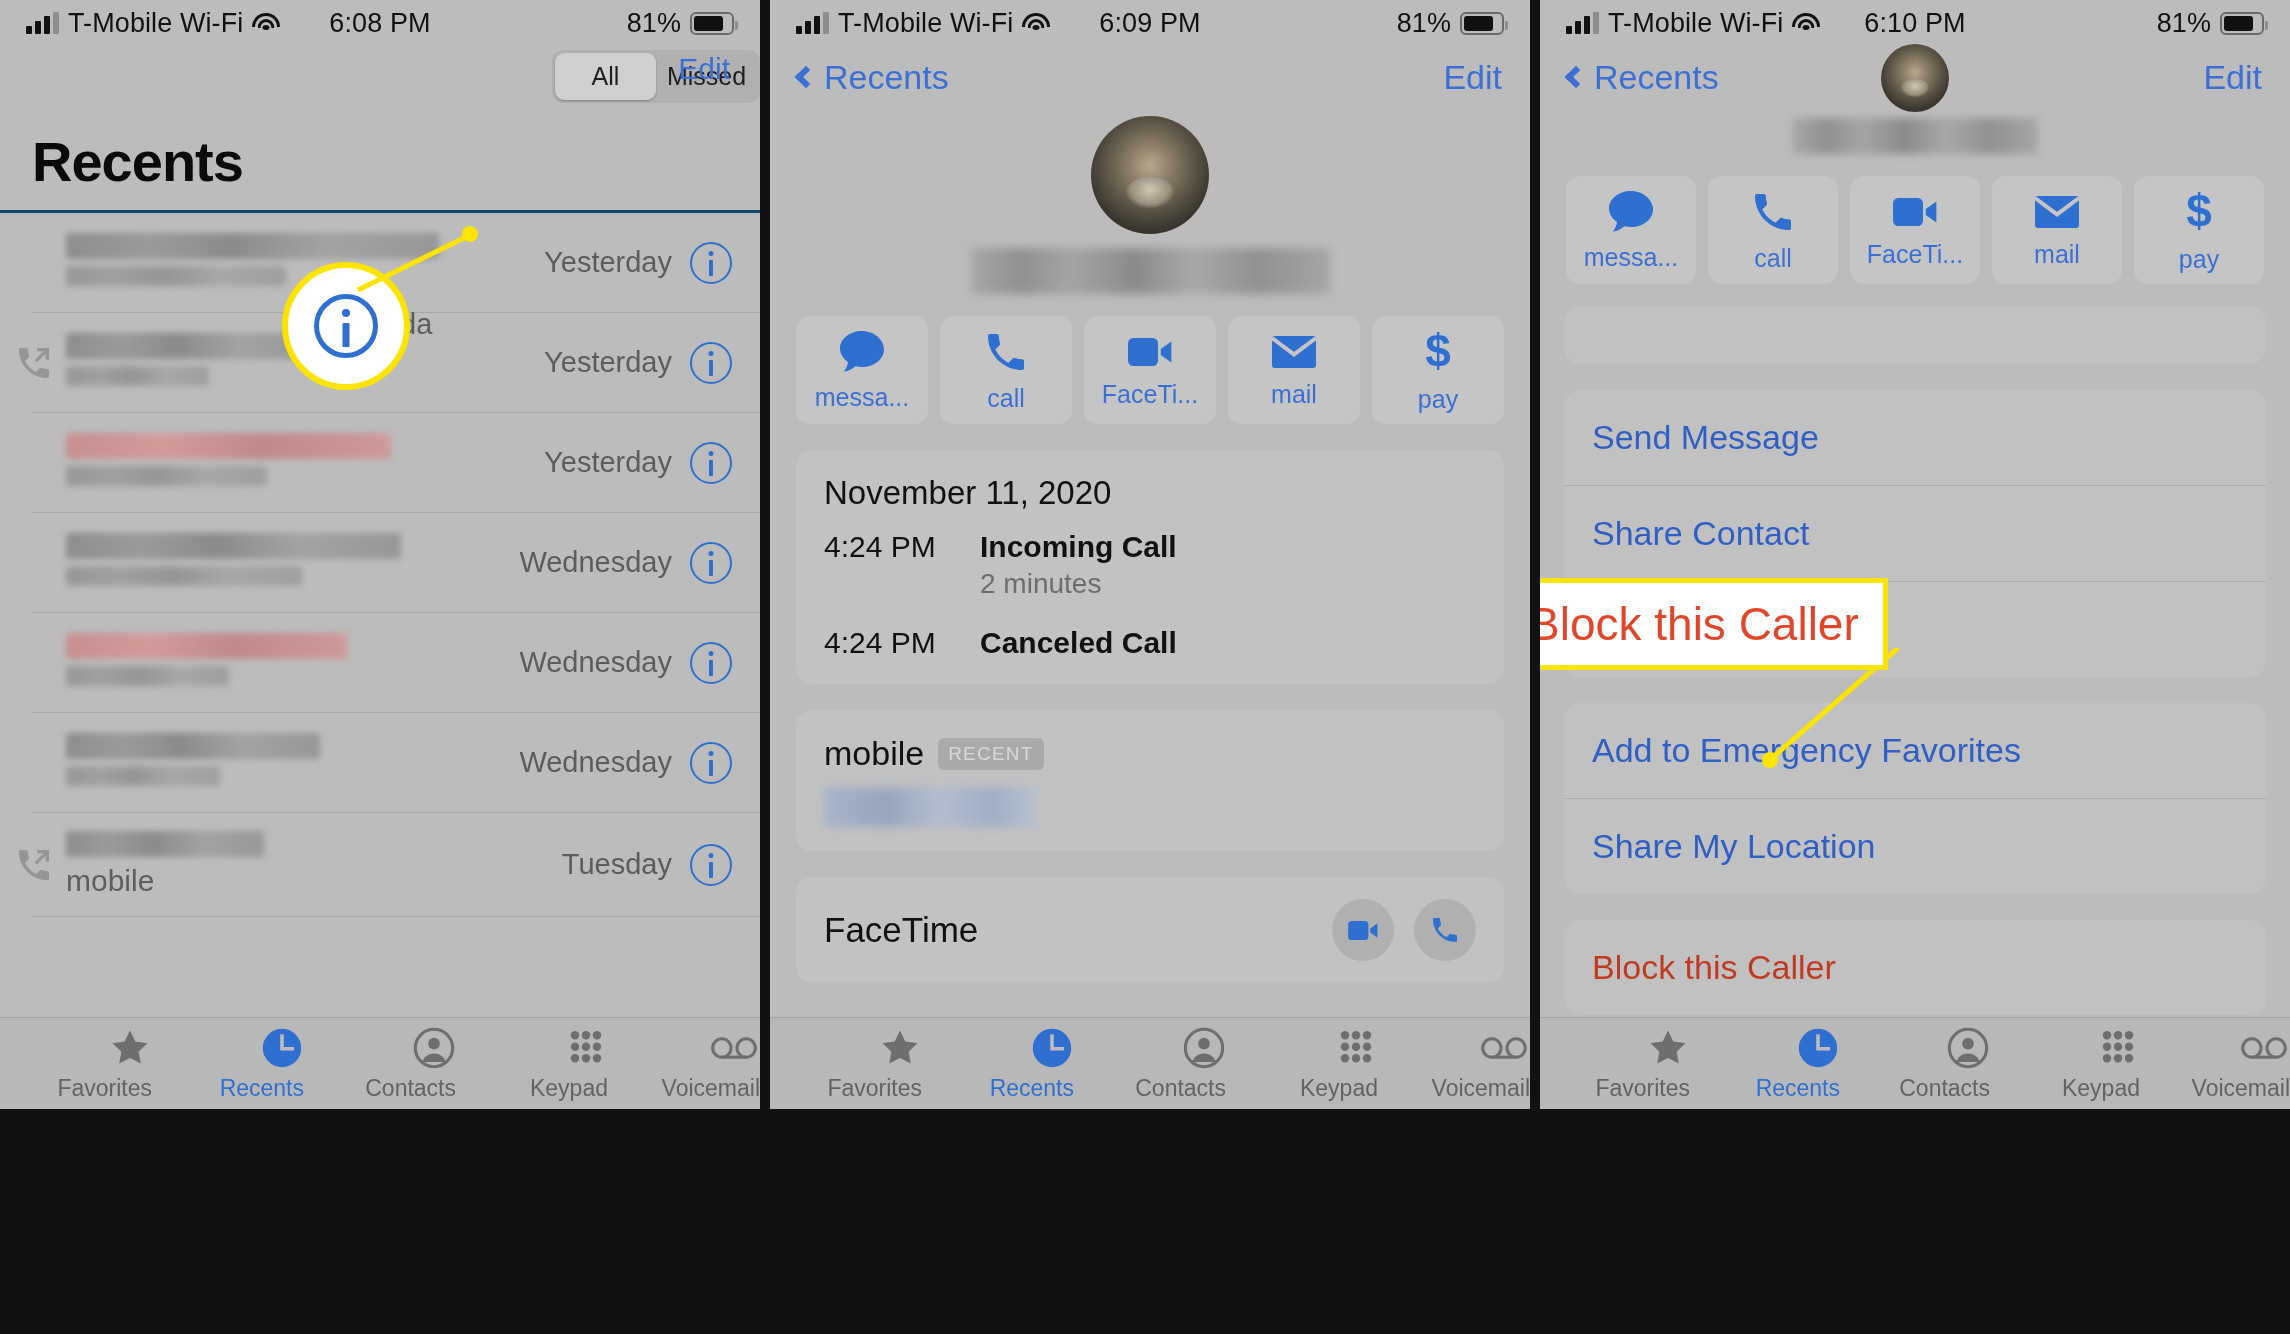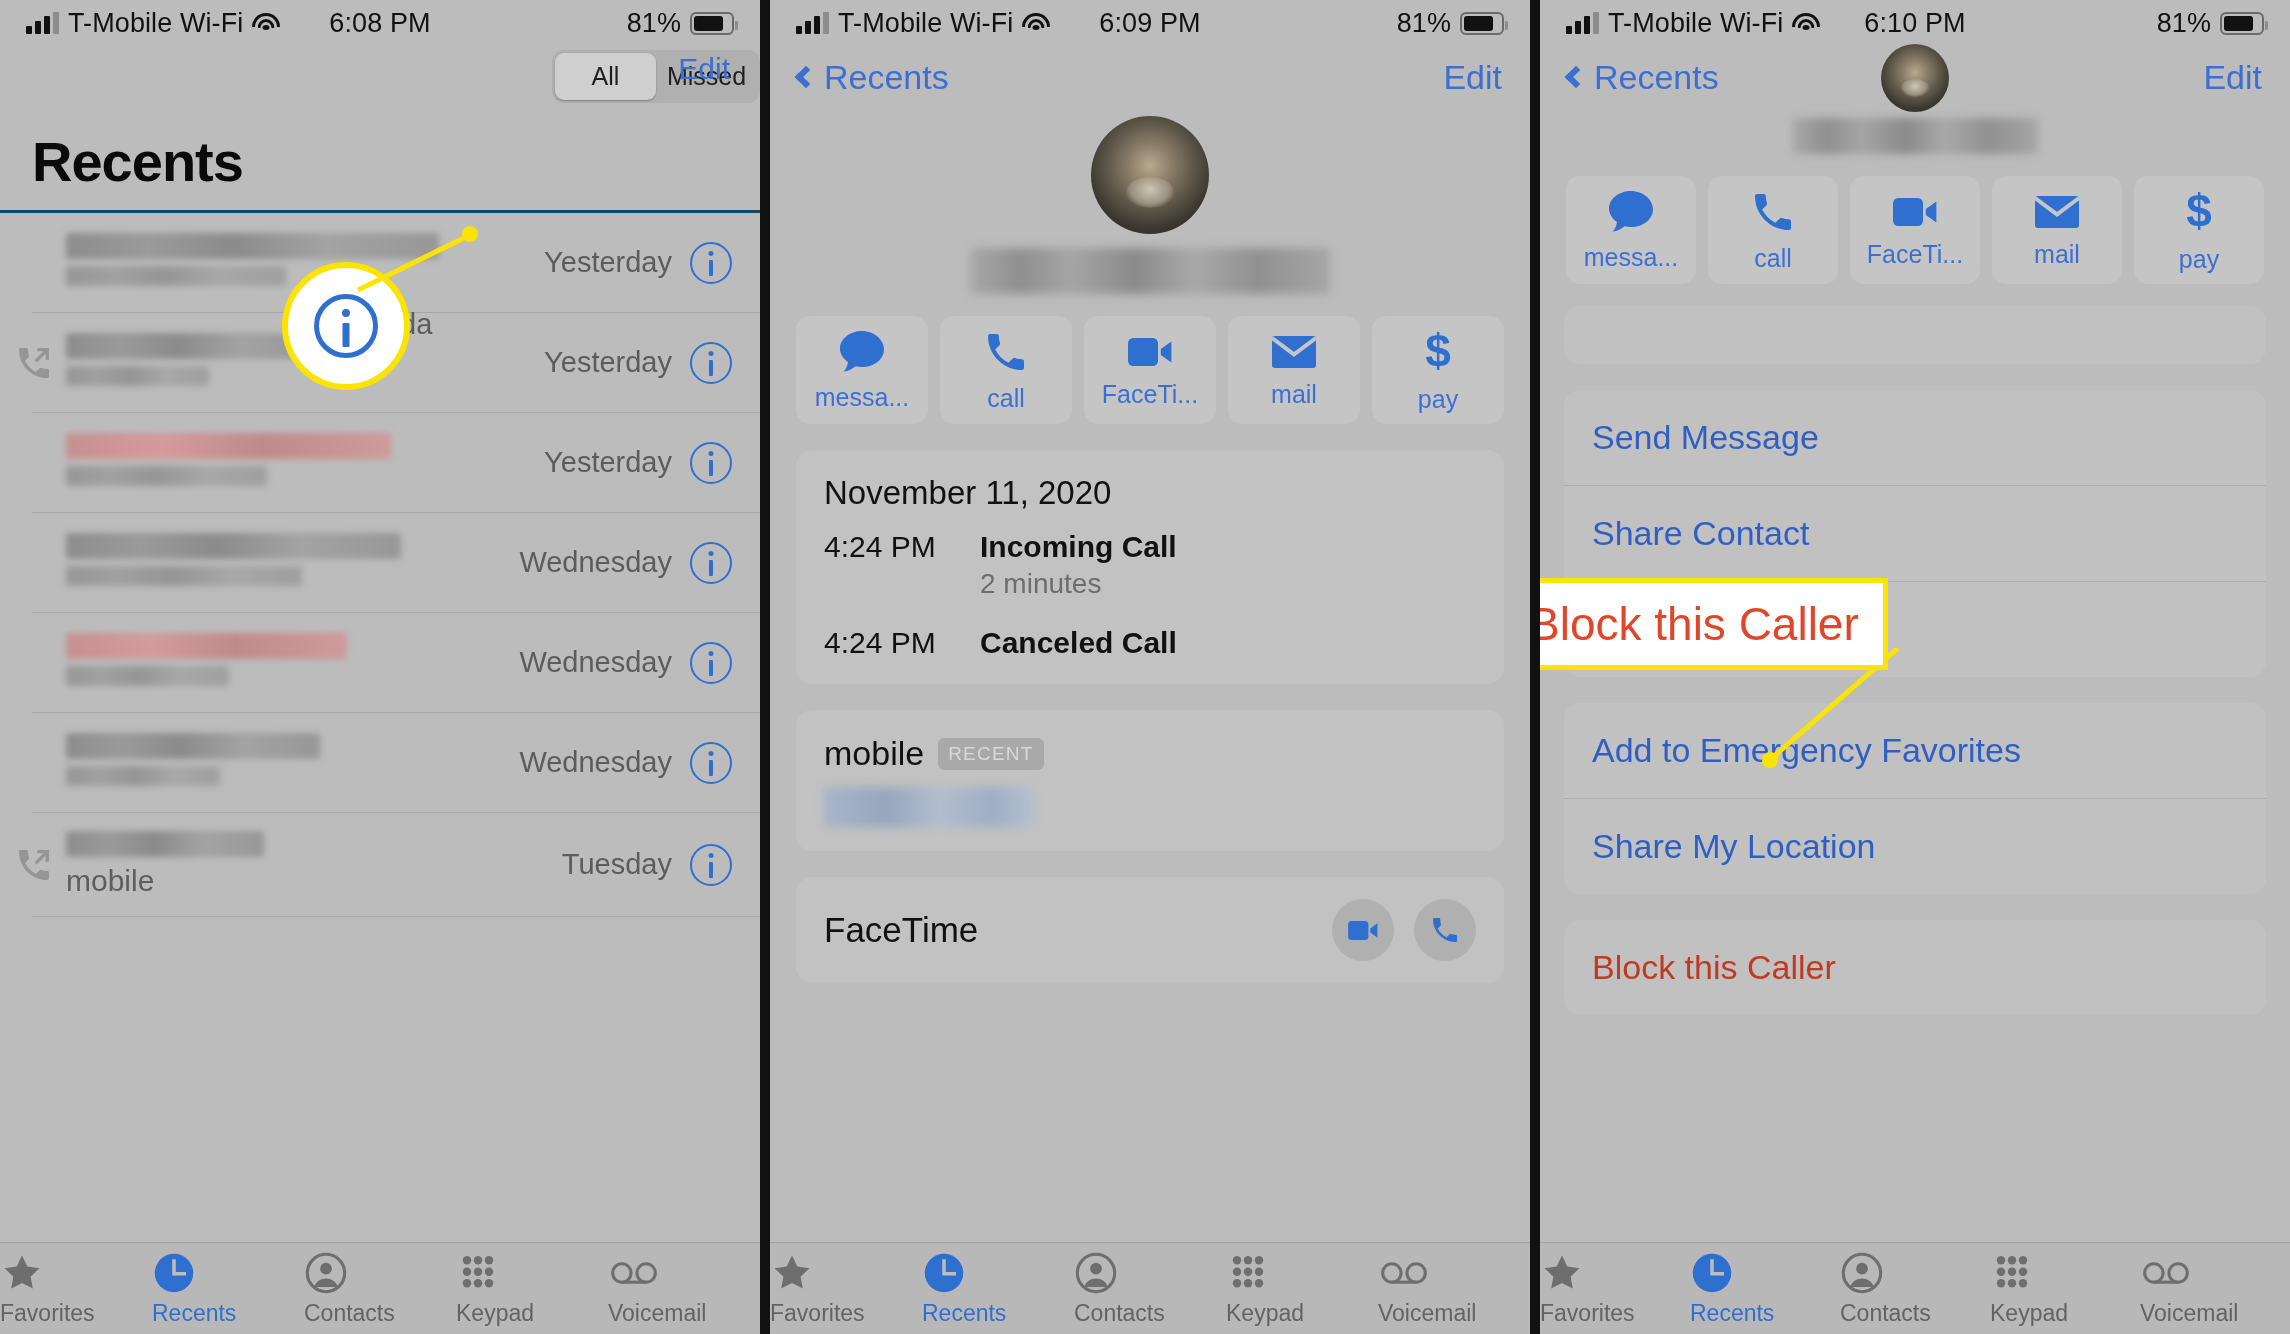--- a/index.html
+++ b/index.html
@@ -1,21 +1,21 @@
 <!DOCTYPE html>
 <html><head>
 <meta charset="utf-8">
 <style>
   * { margin:0; padding:0; box-sizing:border-box; }
   html,body { width:2290px; height:1334px; overflow:hidden; background:#000; }
   body { font-family:"Liberation Sans", sans-serif; }
 
   .stage { position:relative; width:2290px; height:1334px; display:flex; background:#111; }
 
-  .panel { position:relative; height:1334px; background:#bcbcbc; overflow:hidden; flex:0 0 auto; }
+  .panel { position:relative; height:1109px; background:#bcbcbc; overflow:hidden; flex:0 0 auto; }
   .panel.p1 { width:760px; }
   .divider { flex:0 0 auto; width:10px; background:#111; height:1334px; }
   .panel.p2 { width:760px; }
   .panel.p3 { width:750px; }
 
   
   .statusbar { position:relative; height:46px; display:flex; align-items:center;
                padding:0 26px; font-size:27px; color:#111; letter-spacing:.1px; }
   .sb-left { display:flex; align-items:center; gap:9px; }
   .bars { display:flex; align-items:flex-end; gap:3px; height:22px; }
@@ -77,21 +77,21 @@
   .magnifier .mg-i:before { content:""; position:absolute; left:50%; top:10px; transform:translateX(-50%);
                             width:8px; height:8px; border-radius:50%; background:#2f6fd0; }
   .magnifier .mg-i:after { content:""; position:absolute; left:50%; top:24px; transform:translateX(-50%);
                            width:7px; height:24px; background:#2f6fd0; border-radius:1px; }
   .mg-ghost { position:absolute; z-index:29; font-size:29px; color:#5c5c5c; }
 
   
   .tabbar { position:absolute; left:0; right:0; bottom:0; height:92px; background:#b8b8b8;
             border-top:1px solid #a3a3a3; display:flex; align-items:flex-start;
             padding-top:8px; }
-  .tab { flex:1; display:flex; flex-direction:column; align-items:flex-start; gap:5px; }
+  .tab { flex:1; display:flex; flex-direction:column; align-items:flex-end; gap:5px; }
   .tab .tlabel { font-size:23px; color:#636363; }
   .tab.active .tlabel { color:#2f6fd0; }
   .tab svg { display:block; }
 
   
   .navbar { position:relative; height:62px; display:flex; align-items:center;
             padding:0 28px; }
   .back { display:flex; align-items:center; gap:10px; font-size:34px; color:#3b6fd4; }
   .chev { width:16px; height:16px; border-left:6px solid #3b6fd4; border-bottom:6px solid #3b6fd4;
           transform:rotate(45deg); }

